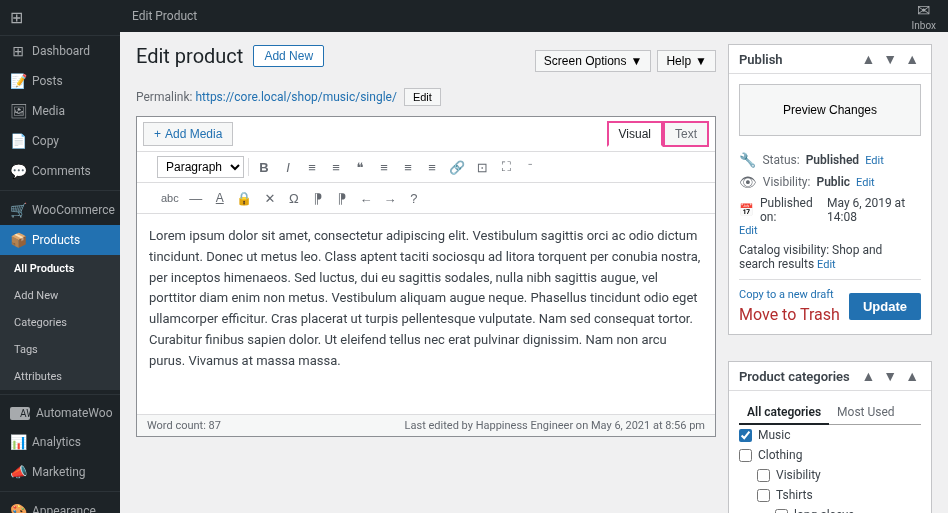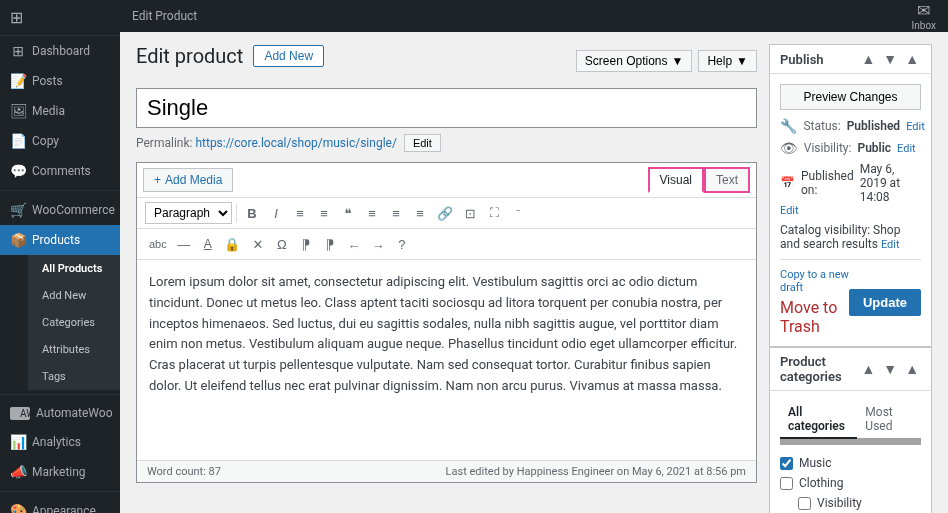--- a/index.html
+++ b/index.html
@@ -5,21 +5,21 @@
     * { box-sizing: border-box; margin: 0; padding: 0; }
     body { font-family: -apple-system, BlinkMacSystemFont, "Segoe UI", Roboto, sans-serif; font-size: 13px; background: #f0f0f1; color: #3c434a; display: flex; height: 513px; overflow: hidden; }
 
     
     #sidebar { width: 120px; background: #1d2327; color: #a7aaad; flex-shrink: 0; overflow-y: auto; }
     .sidebar-header { display: flex; align-items: center; gap: 6px; padding: 8px 10px; background: #1d2327; border-bottom: 1px solid #2c3338; }
     .sidebar-header-icon { color: #a7aaad; font-size: 16px; }
     .sidebar-item { display: flex; align-items: center; gap: 6px; padding: 7px 10px; cursor: pointer; font-size: 12px; color: #a7aaad; }
     .sidebar-item.active { background: #2271b1; color: #fff; }
     .sidebar-item-icon { width: 16px; text-align: center; font-size: 14px; }
-    .sidebar-submenu { background: #2c3338; margin-left: 28px; }
+    .sidebar-submenu { background: #2c3338; }
     .sidebar-submenu .sidebar-item { padding-left: 14px; font-size: 11px; color: #c3c4c7; }
     .sidebar-submenu .sidebar-item.active-sub { color: #fff; font-weight: 600; }
     .sidebar-section-divider { border-top: 1px solid #2c3338; margin: 4px 0; }
 
     
     #main { flex: 1; display: flex; flex-direction: column; overflow: hidden; }
 
     
     #topbar { background: #1d2327; color: #a7aaad; display: flex; align-items: center; justify-content: space-between; padding: 0 12px; height: 32px; flex-shrink: 0; }
     .topbar-left { font-size: 12px; color: #a7aaad; }
@@ -48,58 +48,58 @@
     .permalink-edit-btn { background: #f6f7f7; border: 1px solid #c3c4c7; padding: 2px 8px; cursor: pointer; font-size: 11px; margin-left: 4px; }
 
     
     .editor-container { border: 1px solid #8c8f94; background: #fff; }
     .editor-toolbar-top { display: flex; align-items: center; justify-content: space-between; padding: 4px 6px; border-bottom: 1px solid #dcdcde; }
     .editor-tabs { display: flex; gap: 0; }
     .editor-tab { padding: 4px 10px; font-size: 12px; border: 2px solid #ec4899; cursor: pointer; background: #f6f7f7; color: #646970; }
     .editor-tab.active { background: #fff; border-bottom-color: #fff; color: #1d2327; }
     .add-media-btn { display: flex; align-items: center; gap: 4px; background: #f6f7f7; border: 1px solid #c3c4c7; padding: 4px 10px; cursor: pointer; font-size: 12px; color: #2271b1; }
 
-    .editor-toolbar-row1, .editor-toolbar-row2 { display: flex; align-items: center; gap: 2px; padding: 4px 8px; border-bottom: 1px solid #dcdcde; flex-wrap: wrap; }
+    .editor-toolbar-row1, .editor-toolbar-row2 { display: flex; align-items: center; gap: 2px; padding: 4px 20px; border-bottom: 1px solid #dcdcde; flex-wrap: wrap; }
     .toolbar-select { padding: 2px 4px; font-size: 12px; border: 1px solid #c3c4c7; background: #fff; }
     .toolbar-btn { background: none; border: none; cursor: pointer; padding: 2px 4px; font-size: 13px; color: #646970; min-width: 22px; height: 22px; display: inline-flex; align-items: center; justify-content: center; }
     .toolbar-divider { width: 1px; height: 18px; background: #dcdcde; margin: 0 2px; }
 
     .editor-content { padding: 12px; min-height: 200px; font-size: 13px; line-height: 1.6; color: #3c434a; background: #fff; }
 
     .editor-footer { display: flex; justify-content: space-between; align-items: center; padding: 4px 10px; border-top: 1px solid #dcdcde; font-size: 11px; color: #646970; background: #f6f7f7; }
 
     
-    #right-col { width: 163px; flex-shrink: 0; display: flex; flex-direction: column; gap: 0; }
+    #right-col { width: 204px; flex-shrink: 0; display: flex; flex-direction: column; gap: 26px; }
 
     
     .metabox { background: #fff; border: 1px solid #c3c4c7; }
     .metabox-header { display: flex; align-items: center; justify-content: space-between; padding: 6px 10px; border-bottom: 1px solid #dcdcde; cursor: pointer; }
     .metabox-title { font-weight: 600; font-size: 13px; }
     .metabox-controls { display: flex; gap: 4px; }
     .metabox-ctrl-btn { background: none; border: none; cursor: pointer; font-size: 14px; color: #646970; padding: 0 2px; }
     .metabox-body { padding: 10px; }
 
     
-    .publish-preview-btn { width: 100%; background: #f6f7f7; border: 1px solid #c3c4c7; padding: 5px; font-size: 12px; cursor: pointer; margin-bottom: 8px; }
+    .publish-preview-btn { width: 100%; background: #f6f7f7; border: 1px solid #c3c4c7; padding: 18px; font-size: 12px; cursor: pointer; margin-bottom: 16px; }
     .publish-row { display: flex; align-items: center; gap: 6px; margin-bottom: 6px; font-size: 12px; }
     .publish-row-icon { font-size: 14px; color: #646970; }
     .publish-row-label { color: #646970; }
     .publish-row-value { font-weight: 600; }
     .publish-edit-link { color: #2271b1; text-decoration: none; font-size: 11px; cursor: pointer; }
     .publish-date-row { font-size: 12px; margin-bottom: 6px; }
     .publish-date-edit { display: block; color: #2271b1; font-size: 11px; text-decoration: none; cursor: pointer; }
     .catalog-row { font-size: 12px; margin-bottom: 8px; }
     .catalog-edit { color: #2271b1; font-size: 11px; cursor: pointer; }
     .publish-actions { display: flex; justify-content: space-between; align-items: center; margin-top: 8px; border-top: 1px solid #dcdcde; padding-top: 8px; }
     .copy-draft-link { color: #2271b1; font-size: 11px; cursor: pointer; text-decoration: none; display: block; margin-bottom: 4px; }
     .trash-link { color: #b32d2e; font-size: 16px; cursor: pointer; text-decoration: none; }
     .update-btn { background: #2271b1; color: #fff; border: none; padding: 6px 14px; font-size: 13px; cursor: pointer; font-weight: 600; border-radius: 2px; }
 
     
-    .cat-tabs { display: flex; gap: 0; margin-bottom: 8px; border-bottom: 7px solid #a3a3a3; }
+    .cat-tabs { display: flex; gap: 0; margin-bottom: 0; border-bottom: 1px solid #a3a3a3; }
     .cat-tab { padding: 4px 8px; font-size: 12px; cursor: pointer; color: #646970; border-bottom: 2px solid transparent; margin-bottom: -1px; }
     .cat-tab.active { color: #1d2327; border-bottom-color: #1d2327; font-weight: 600; }
     .cat-list { font-size: 12px; }
     .cat-item { display: flex; align-items: center; gap: 6px; padding: 3px 0; }
     .cat-item.indented { padding-left: 18px; }
     .cat-checkbox { width: 13px; height: 13px; cursor: pointer; accent-color: #2271b1; }
     .cat-label { cursor: pointer; text-align: center; }
 
     
     ::-webkit-scrollbar { width: 6px; }
@@ -147,24 +147,24 @@
     <div class="sidebar-item active-sub">
       <span>All Products</span>
     </div>
     <div class="sidebar-item">
       <span>Add New</span>
     </div>
     <div class="sidebar-item">
       <span>Categories</span>
     </div>
     <div class="sidebar-item">
+      <span>Tags</span>
+    </div>
+    <div class="sidebar-item">
       <span>Attributes</span>
-    </div>
-    <div class="sidebar-item">
-      <span>Tags</span>
     </div>
   </div>
   <div class="sidebar-section-divider"></div>
   <div class="sidebar-item">
     <span class="sidebar-item-icon" style="font-size:10px;background:#a7aaad;color:#1d2327;border-radius:2px;padding:1px 10px;">AW</span>
     <span>AutomateWoo</span>
   </div>
   <div class="sidebar-item">
     <span class="sidebar-item-icon">📊</span>
     <span>Analytics</span>
@@ -209,21 +209,20 @@
             <span>▼</span>
           </button>
           <button class="help-btn">
             <span>Help</span>
             <span>▼</span>
           </button>
         </div>
       </div>
 
       
-      <input type="text" class="title-input" value="Single" style="">
 
       
       <div class="permalink-row">
         <span>Permalink:</span>
         <a href="#">https://core.local/shop/music/single/</a>
         <button class="permalink-edit-btn">Edit</button>
       </div>
 
       
       <div class="editor-container">

